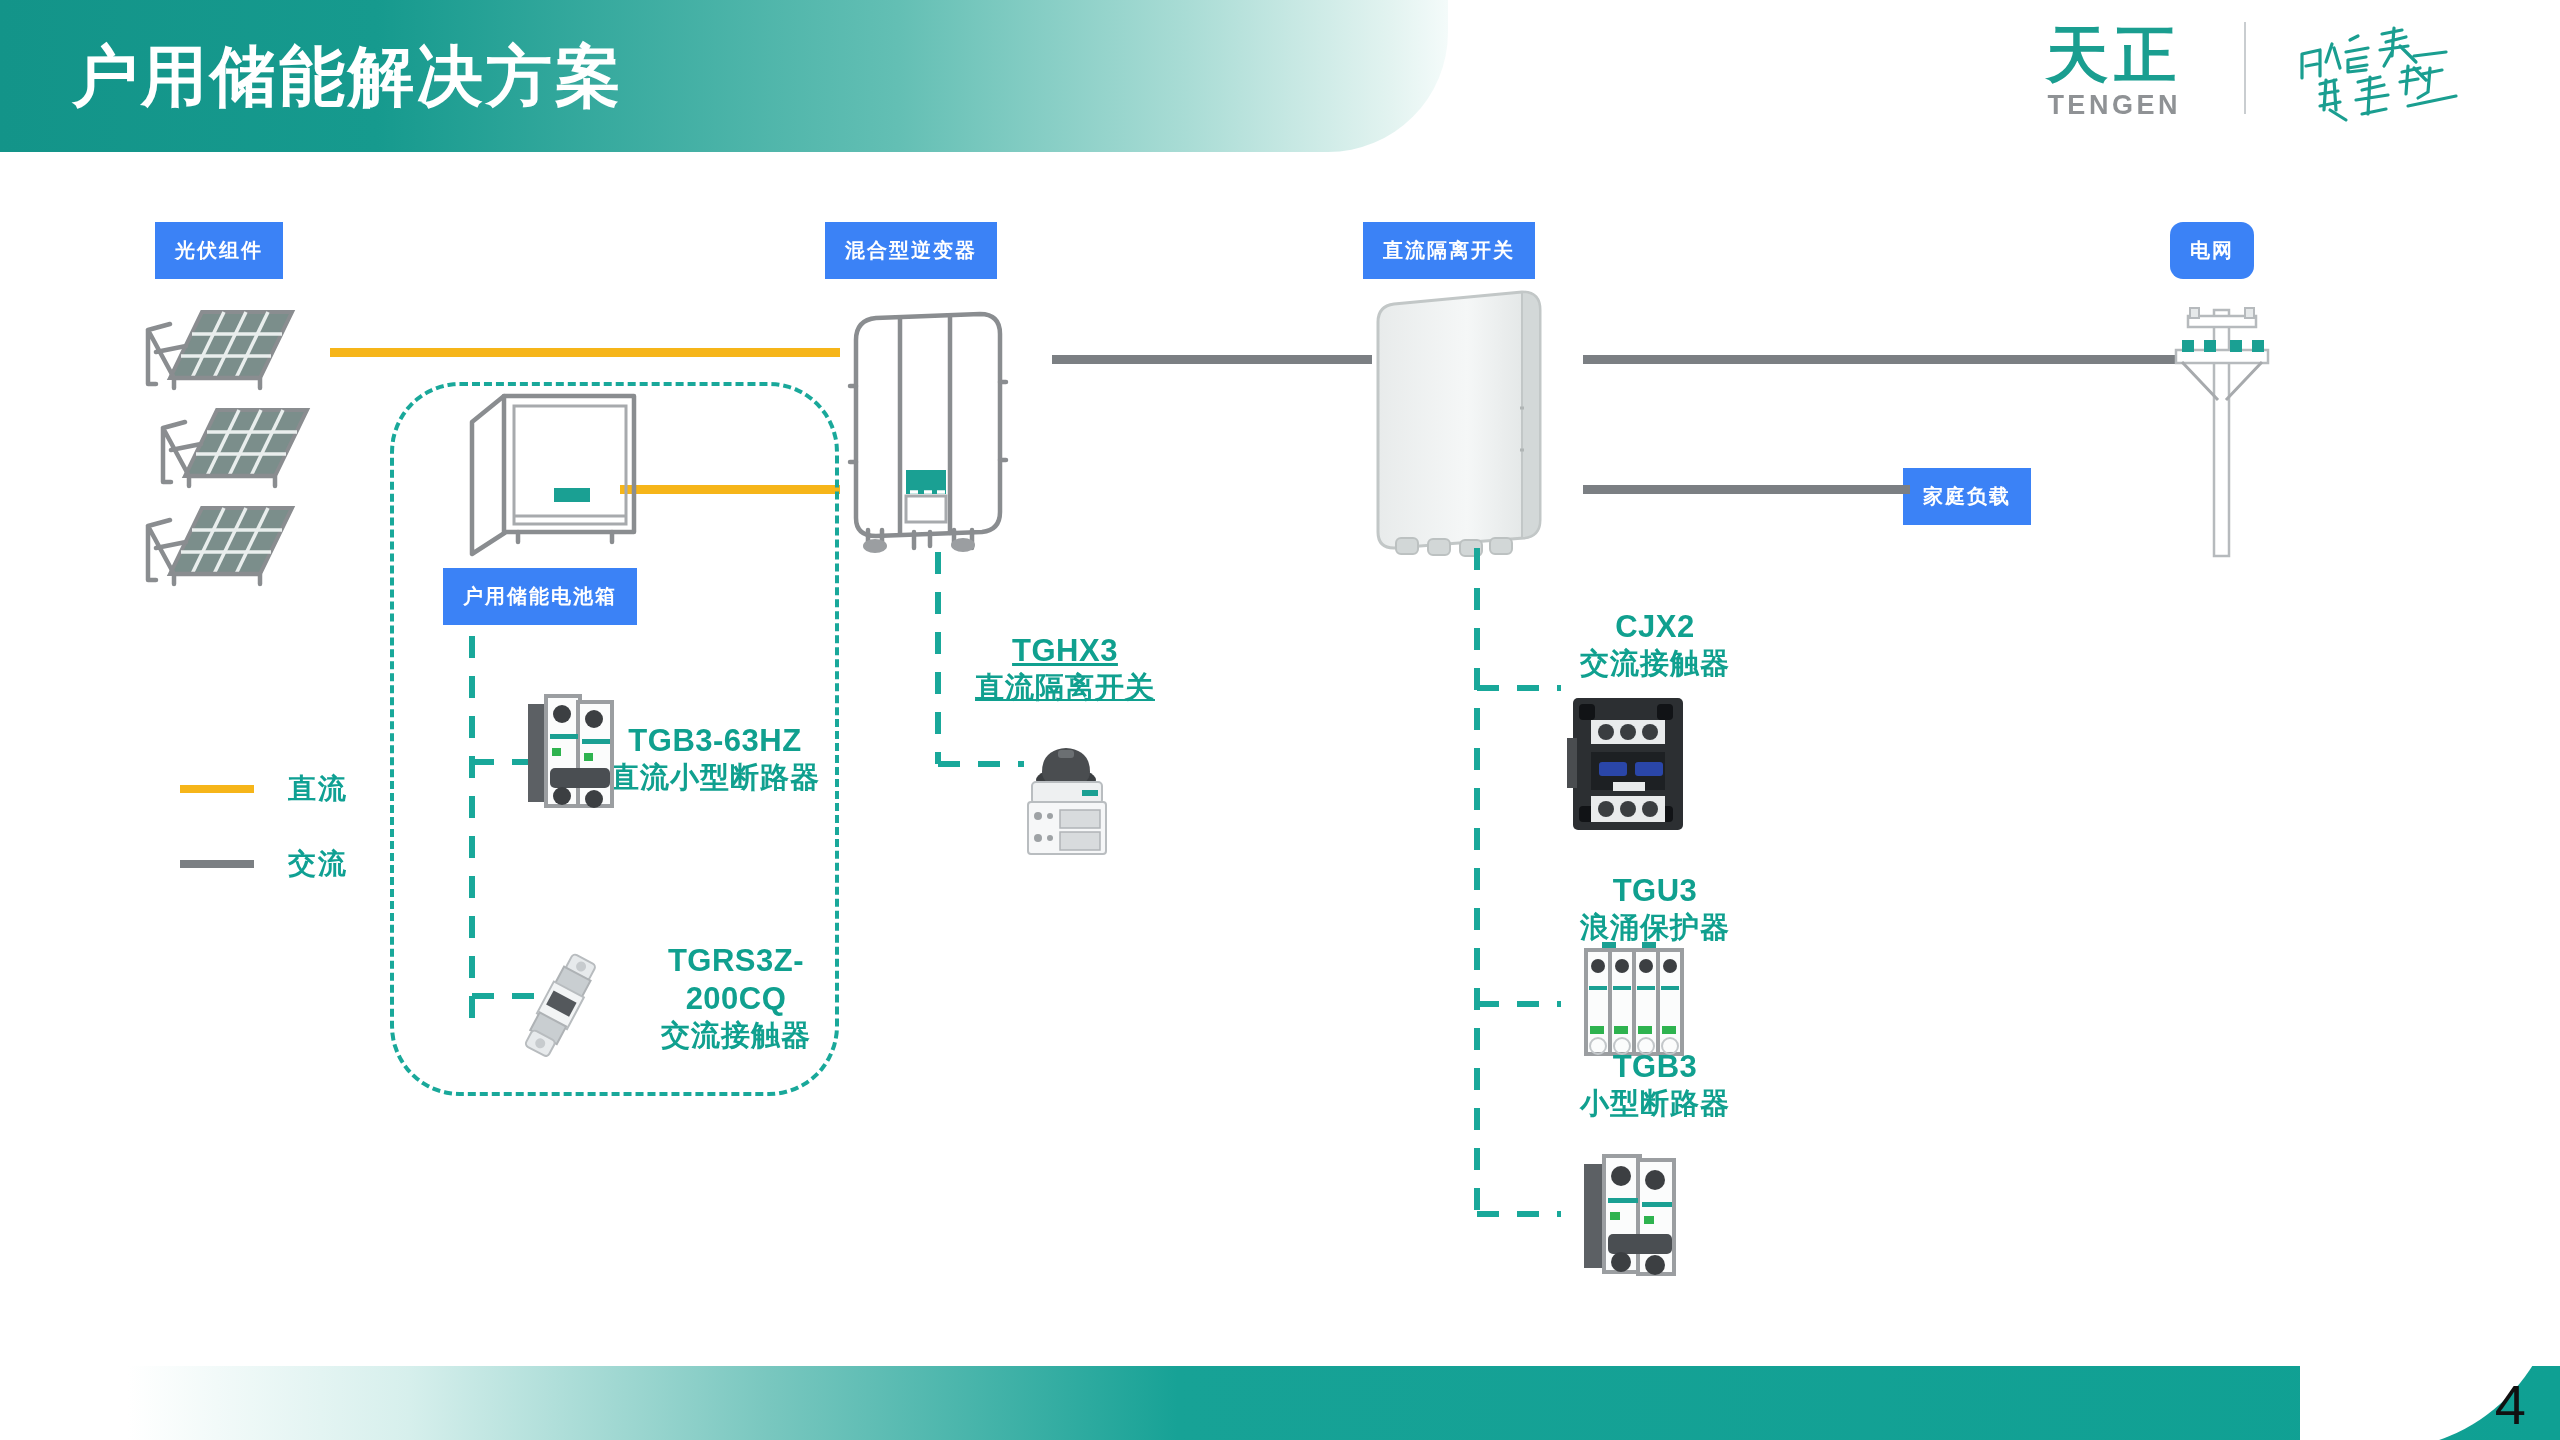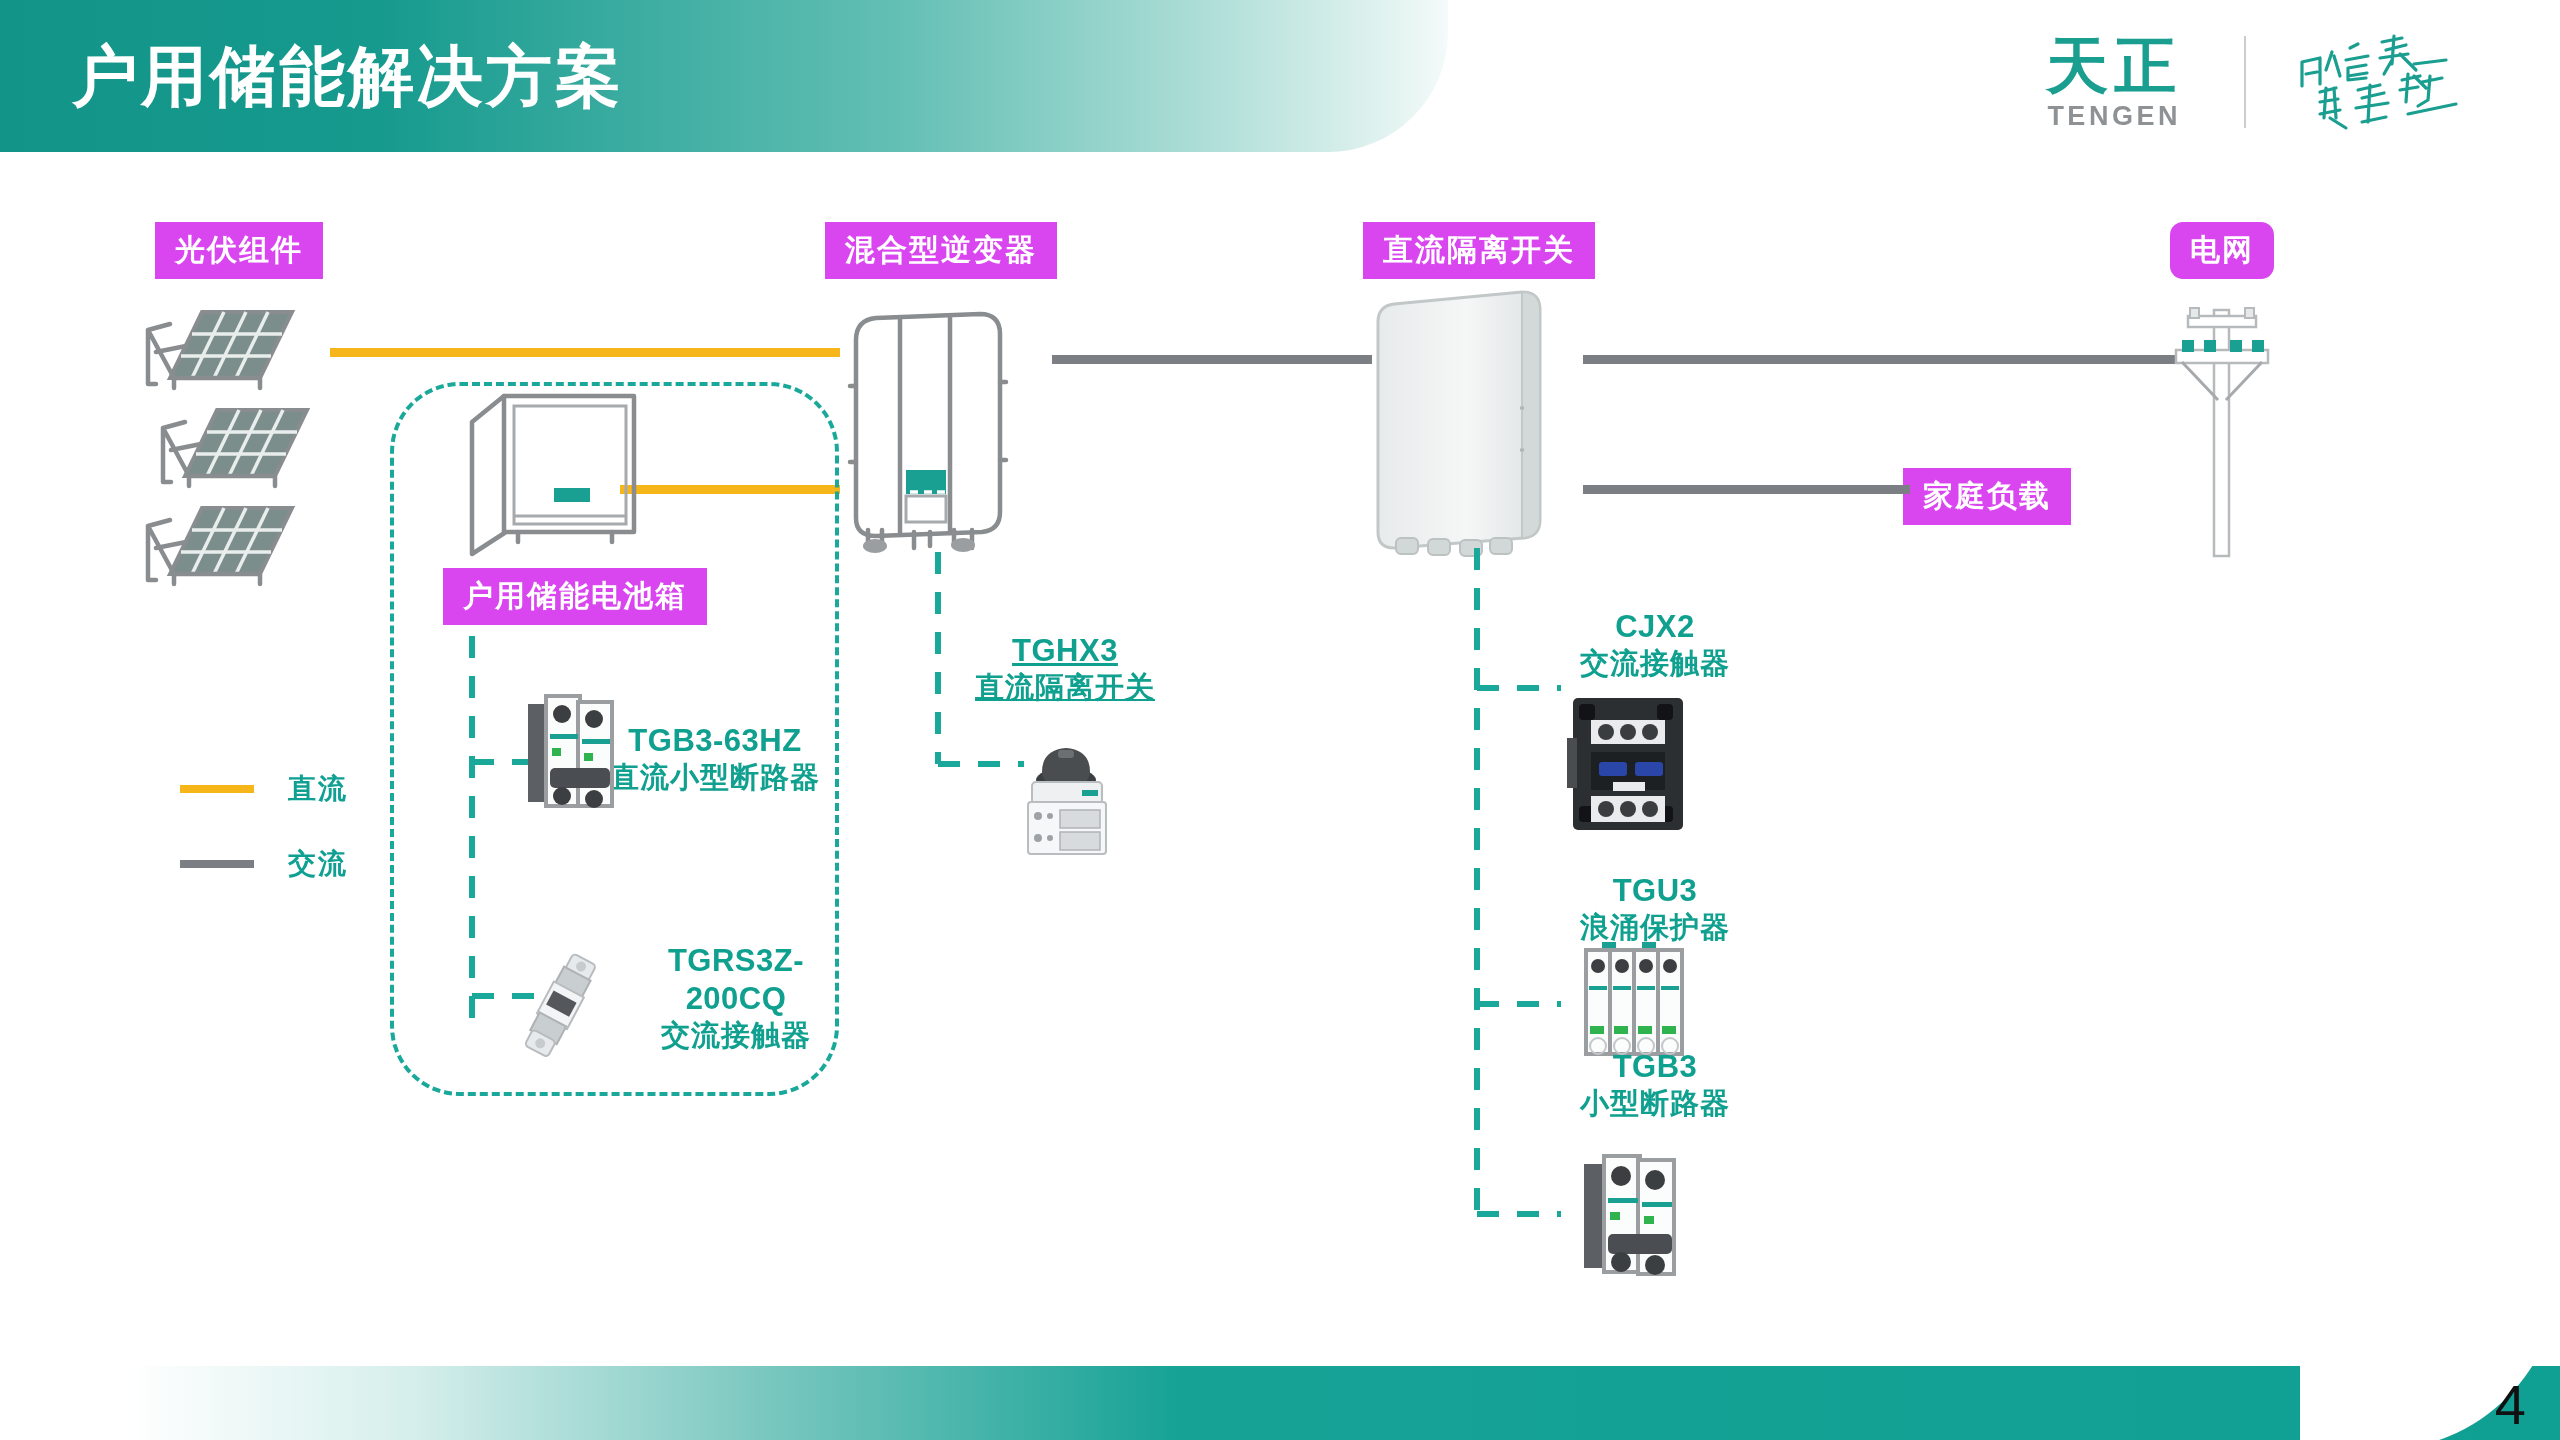--- a/index.html
+++ b/index.html
@@ -13,38 +13,38 @@
     background:linear-gradient(90deg,#139489 0%,#169a8e 26%,#63bfb4 62%,#a9dcd5 82%,#e2f3f0 96%,#f4fbfa 100%);
     border-bottom-right-radius:120px;
   }
   .header-title{
     position:absolute; left:72px; top:26px;
     font-size:66px; font-weight:bold; color:#ffffff; letter-spacing:3px;
     line-height:100px; white-space:nowrap;
   }
 
   
-  .logo-wrap{ position:absolute; right:96px; top:22px; width:430px; height:120px; display:flex; align-items:center;gap:24px; }
+  .logo-wrap{ position:absolute; right:96px; top:22px; width:430px; height:120px; display:flex; align-items:flex-start;gap:24px; }
   .logo-mark{ width:185px; display:flex; flex-direction:column; align-items:center; }
   .logo-cn{ font-size:62px; font-weight:bold; color:#1a9e90; line-height:66px; letter-spacing:6px; }
   .logo-en{ font-size:27px; font-weight:bold; color:#8f9295; letter-spacing:3.5px; line-height:30px; margin-top:2px;}
   .logo-div{ width:2px; height:92px; background:#c9cdd0; margin:0 26px; }
   .logo-slogan{ width:168px; height:104px; }
 
   
   .footer-band{ position:absolute; left:0; bottom:0; width:2560px; height:74px; overflow:hidden; }
   .footer-fill{ position:absolute; inset:0;
      background:linear-gradient(90deg,#ffffff 5%,#d6efec 16%,#79c7bf 30%,#17a296 46%,#0fa093 100%); }
   .footer-notch{ position:absolute; right:0; top:-96px; width:260px; height:180px; background:#ffffff;
      border-bottom-right-radius:250px; }
   .page-num{ position:absolute; right:34px; bottom:4px; font-size:56px; color:#111; line-height:62px; }
 
   
-  .chip{ position:absolute; background:#d946ef; color:#fff; font-weight:bold;
-    font-size:30px; line-height:30px; padding:13px 20px 14px; letter-spacing:2px; white-space:nowrap; }
+  .chip{ position:absolute; background:#3b82f6; color:#fff; font-weight:bold;
+    font-size:20px; line-height:30px; padding:13px 20px 14px; letter-spacing:2px; white-space:nowrap; }
 
   
   .bus{ position:absolute; height:9px; }
   .bus.dc{ background:#f6b519; }
   .bus.ac{ background:#7b7f83; }
 
   
   .dash-box{ position:absolute; border:4px dashed #19a89a; border-radius:70px; }
 
   

